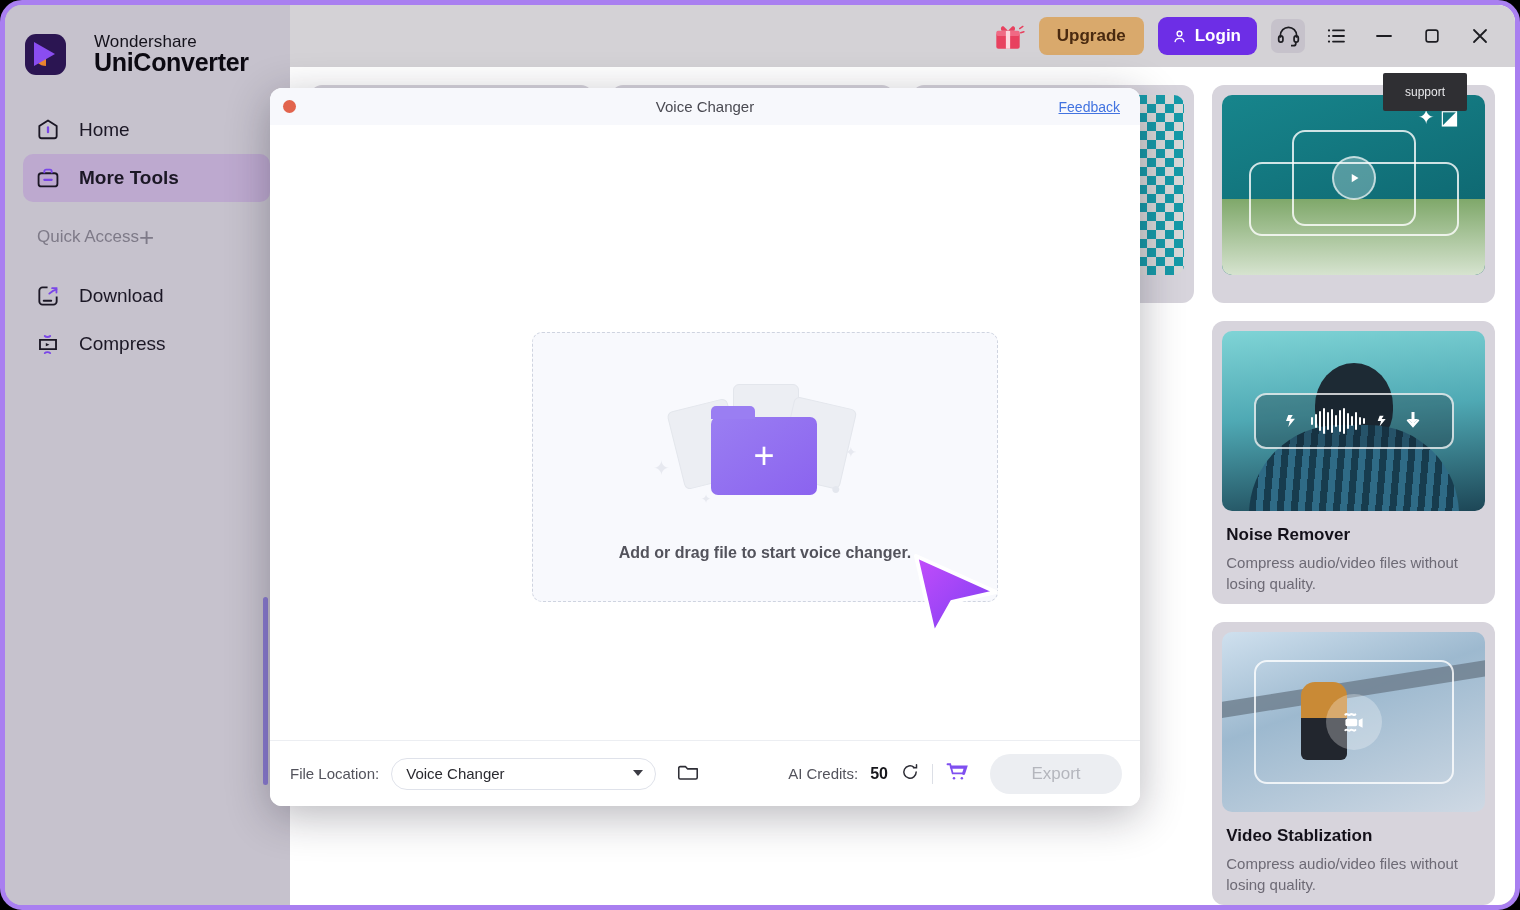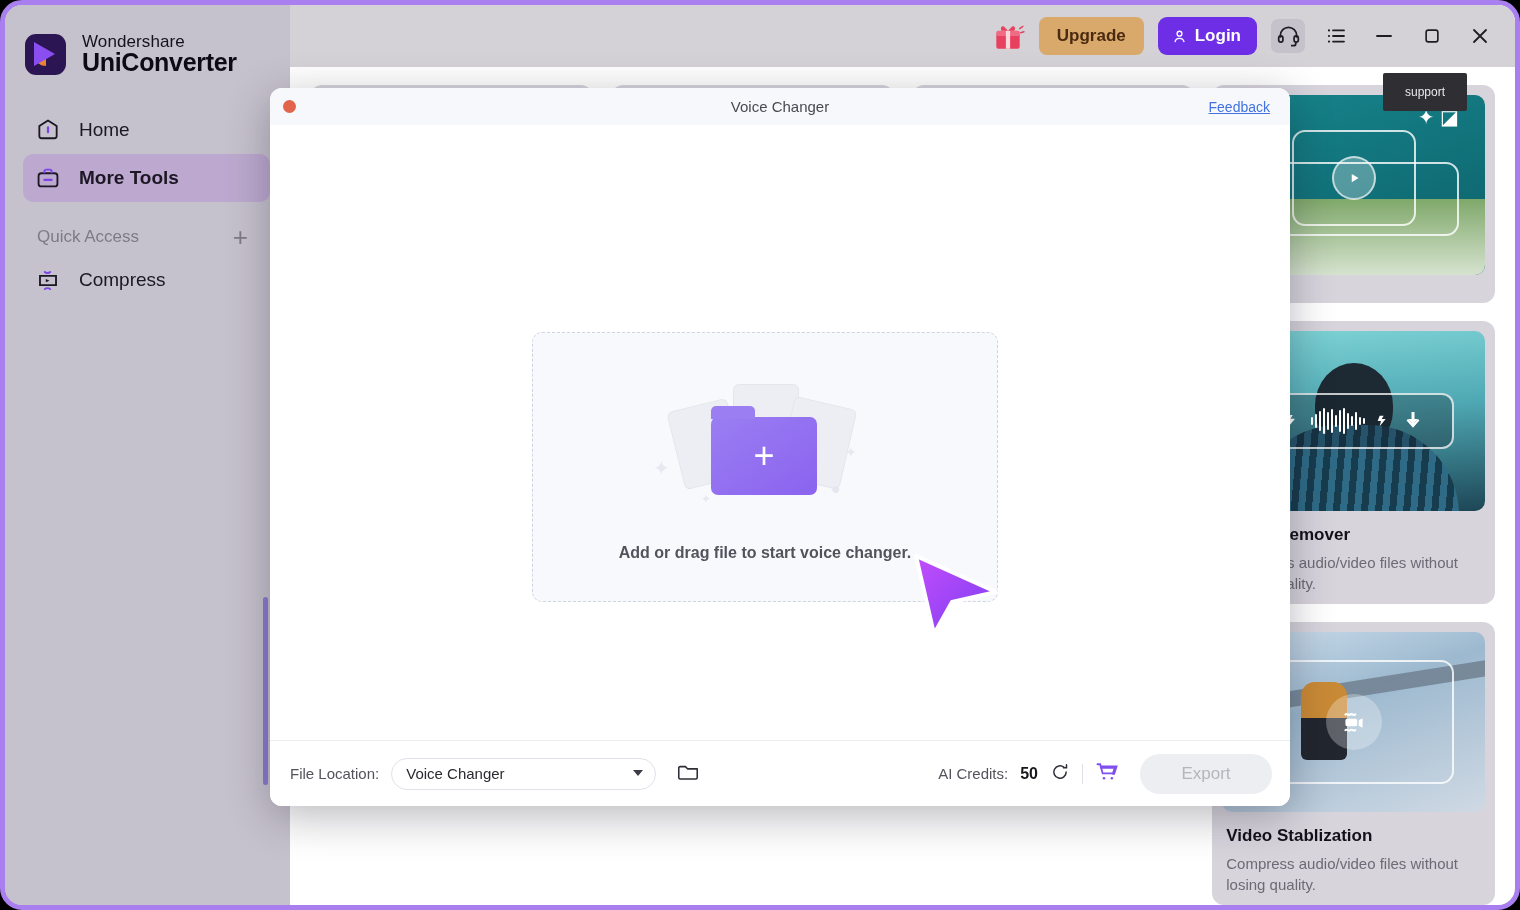--- a/index.html
+++ b/index.html
@@ -21,21 +21,21 @@
     overflow: hidden;
   }
 
   
   #sidebar {
     position: absolute; left: 0; top: 0;
     width: 285px; height: 100%;
     background: #c6c2cd;
     z-index: 5;
   }
-  #brand { display: flex; align-items: center; gap: 16px; padding: 28px 0 0 20px; }
+  #brand { display: flex; align-items: center; gap: 28px; padding: 28px 0 0 20px; }
   #brand-logo {
     width: 41px; height: 41px; border-radius: 11px;
     background: #2b1552; position: relative; flex: none; overflow: hidden;
   }
   #brand-logo .play {
     position: absolute; left: 9px; top: 8px;
     width: 0; height: 0;
     border-left: 21px solid #8a4df0;
     border-top: 12px solid transparent;
     border-bottom: 12px solid transparent;
@@ -54,22 +54,22 @@
   .nav-item {
     display: flex; align-items: center; gap: 18px;
     height: 48px; margin: 0 20px 0 18px;
     padding-left: 12px; border-radius: 10px;
     color: #1b1725; font-size: 19px; cursor: pointer;
   }
   .nav-item.active { background: #bda9cf; font-weight: bold; }
   .nav-ico { width: 26px; height: 26px; flex: none; display:block; }
 
   #quick-access-row {
-    display: flex; align-items: center; justify-content: space-between;
-    margin: 22px 42px 6px 32px;
+    display: flex; align-items: center; justify-content: flex-start;
+    margin: 22px 42px 22px 32px;
   }
   #quick-access-row .qa-label { font-size: 17px; color: #7e7a88; }
   #quick-access-row .qa-plus { font-size: 26px; color: #7e7a88; line-height: 1; cursor: pointer; }
 
   
   #content {
     position: absolute; left: 285px; top: 0; right: 0; bottom: 0;
     background: #ffffff;
   }
   #titlebar {
@@ -209,21 +209,21 @@
     background:#2b2220; border-radius:44px 44px 28px 28px;
   }
 
   
   #modal-overlay-accent {
     position: absolute; left: 258px; top: 592px; width: 5px; height: 188px;
     background: #8a7bd0; border-radius: 3px; z-index: 48;
   }
   #voice-changer-modal {
     position: absolute; left: 265px; top: 83px;
-    width: 1020px; height: 718px;
+    width: 870px; height: 718px;
     background: #fff; border-radius: 12px;
     box-shadow: 0 10px 44px rgba(20,18,34,.30);
     z-index: 50; overflow: hidden;
     display: flex; flex-direction: column;
   }
   #modal-titlebar {
     height: 37px; background: #f7f8fc;
     display: flex; align-items: center; position: relative; flex: none;
   }
   #modal-close-dot {
@@ -344,20 +344,31 @@
     </div>
 
     <div id="quick-access-row">
       <span class="qa-label">Quick Access</span>
       <span class="qa-plus">+</span>
     </div>
 
     <div class="nav-group" style="margin-top:4px">
 
 
+      <div class="nav-item">
+        <span class="nav-ico">
+          <svg viewBox="0 0 24 24" width="26" height="26" fill="none" stroke="#1b1725" stroke-width="1.7">
+            <path d="M20 12.4v4.6a3 3 0 0 1-3 3H7a3 3 0 0 1-3-3V7a3 3 0 0 1 3-3h4.6"></path>
+            <path d="M13.2 9.8c2.4-2.2 4.6-3.5 6.6-4" stroke="#7a46e8" stroke-linecap="round"></path>
+            <path d="M15.8 4.8h4v4" stroke="#7a46e8" stroke-linecap="round"></path>
+            <path d="M8 16.4h7" stroke="#1b1725" stroke-linecap="round"></path>
+          </svg>
+        </span>
+        <span>Download</span>
+      </div>
 
       <div class="nav-item">
         <span class="nav-ico">
           <svg viewBox="0 0 24 24" width="26" height="26" fill="none" stroke="#1b1725" stroke-width="1.7">
             <path d="M4.6 8.2h14.8v8.6H4.6z"></path>
             <path d="M10 11.1v3l3.4-1.5z" fill="#1b1725" stroke="none"></path>
             <path d="M9 4.6c1.2 1.2 3.8 1.2 5 0M9 20.4c1.2-1.2 3.8-1.2 5 0" stroke="#7a46e8" stroke-linecap="round"></path>
           </svg>
         </span>
         <span>Compress</span>

